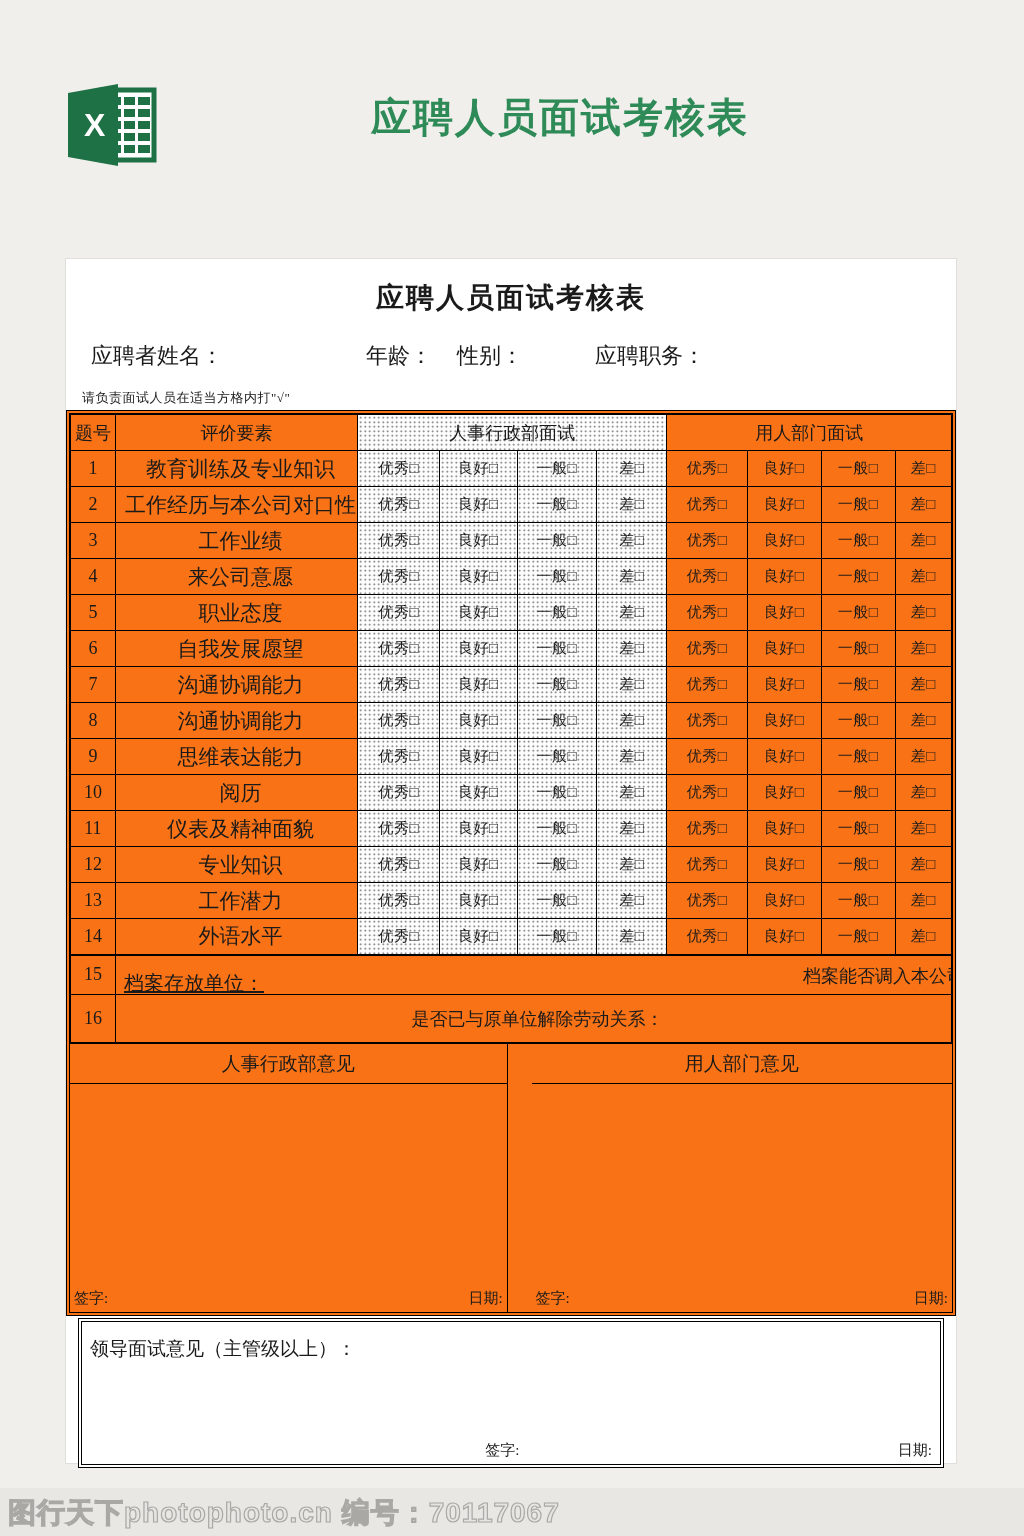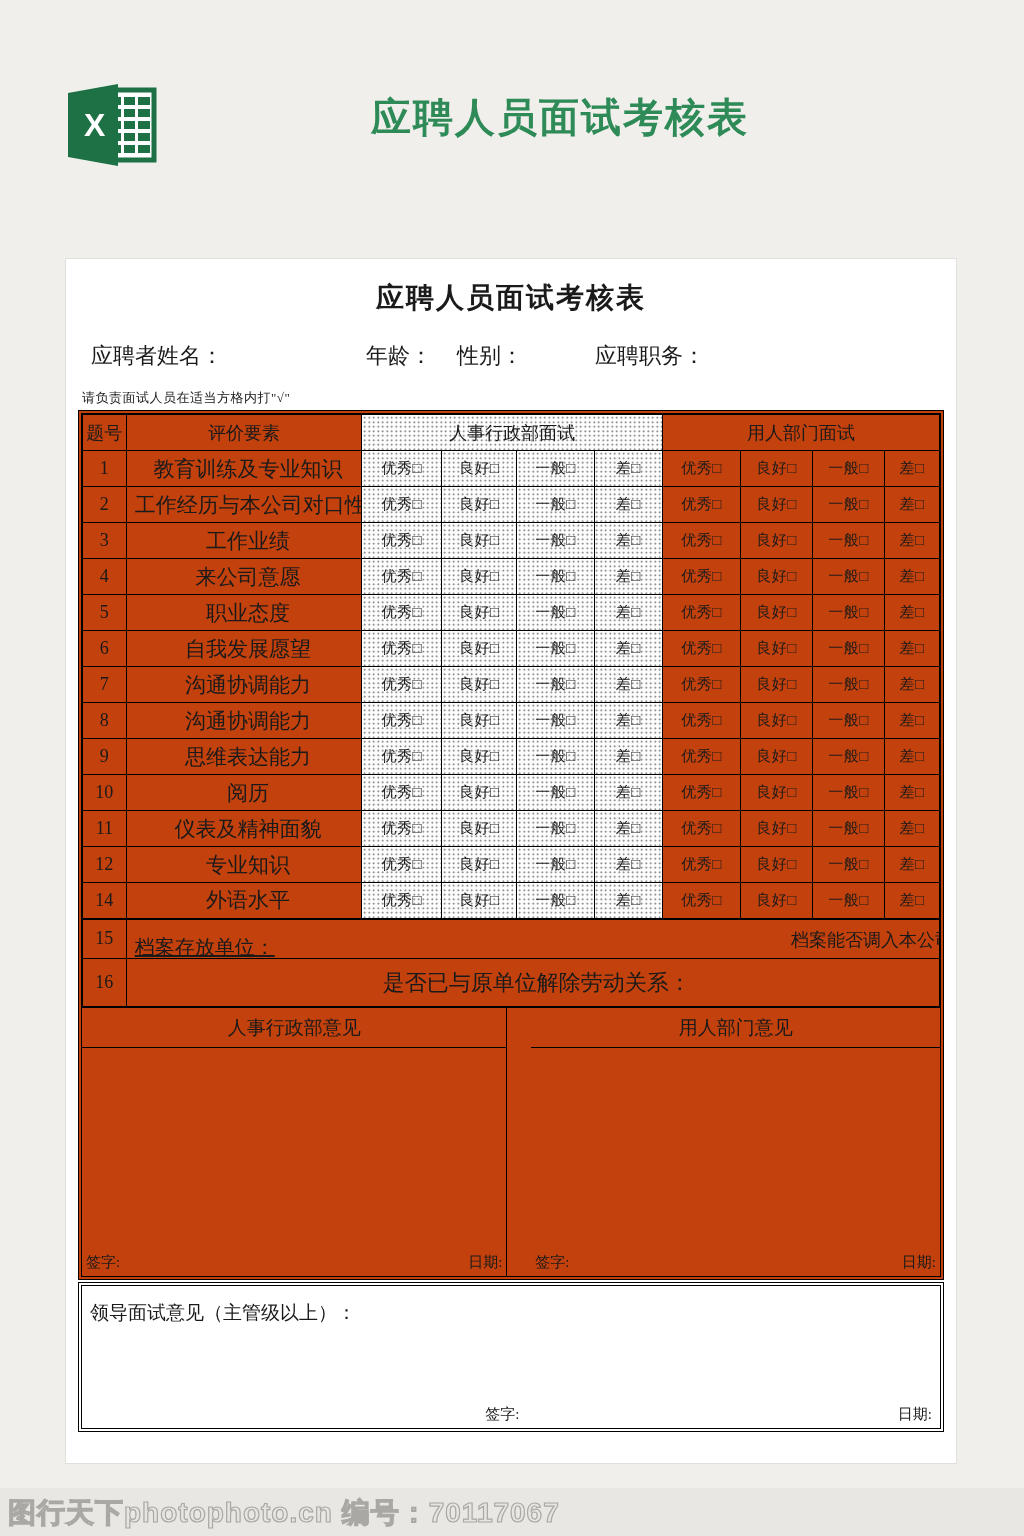--- a/index.html
+++ b/index.html
@@ -20,35 +20,35 @@
 
   
   .doc { position:absolute; left:65px; top:258px; width:892px; height:1206px;
          background:#fff; border:1px solid #e0dfdc; }
   .doc-title { margin-top:20px; text-align:center; font-size:28px; font-weight:bold; letter-spacing:2px; }
   .fields { position:relative; height:28px; margin-top:24px; font-size:22px; }
   .fields span { position:absolute; top:0; white-space:nowrap; }
   .f-name { left:25px; }  .f-age { left:300px; } .f-gender { left:391px; } .f-pos { left:529px; }
   .note { margin:20px 0 3px 16px; font-size:13px; letter-spacing:0.5px; }
 
-  .sheet-wrap { margin:0 12px; border:4px double #000; background:#c2410c; }
+  .sheet-wrap { margin:0 0; border:4px double #000; background:#f97316; }
   table.eval { width:100%; border-collapse:collapse; table-layout:fixed; }
   table.eval th, table.eval td { border:1px solid #000; text-align:center; overflow:hidden; }
   table.eval th { height:36px; font-size:18px; font-weight:normal; }
   td.c-no { height:36px; font-size:18px; }
   td.c-factor { font-size:21px; text-align:left; padding-left:8px; white-space:nowrap; }
   td.c-rate { font-size:15px; white-space:nowrap; letter-spacing:0.5px; cursor:pointer; }
   .dotted { background-color:#fdfdfd;
             background-image:radial-gradient(circle, #6a6a6a 0.8px, transparent 1px);
             background-size:4.5px 4.5px; }
   tr.last-rate td { border-bottom:2px solid #000; }
   td.c-r15 { height:40px; position:relative; }
   .r15l { position:absolute; left:8px; top:14px; font-size:20px; white-space:nowrap;text-decoration:underline; }
   .r15r { position:absolute; right:-14px; top:8px; font-size:18px; white-space:nowrap; }
-  td.c-r16 { height:48px; text-align:left; padding-left:8px; font-size:22px; }
+  td.c-r16 { height:48px; text-align:left; padding-left:8px; font-size:18px; }
 
   
   .opinions { display:flex; border-top:1px solid #000;gap:24px; }
   .op-col { width:51%; border-right:1px solid #000; display:flex; flex-direction:column; }
   .op-col:last-child { width:49%; border-right:none; }
   .op-head { height:40px; line-height:40px; text-align:center; font-size:19px; border-bottom:1px solid #000; }
   .op-body { height:200px; }
   .op-sign { height:28px; position:relative; font-size:15px; }
   .op-sign .sg { position:absolute; left:4px; bottom:4px; }
   .op-sign .dt { position:absolute; right:4px; bottom:4px; }
@@ -273,20 +273,32 @@
               <td class="c-factor">专业知识</td>
               <td class="c-rate dotted">优秀□</td>
               <td class="c-rate dotted">良好□</td>
               <td class="c-rate dotted">一般□</td>
               <td class="c-rate dotted">差□</td>
               <td class="c-rate">优秀□</td>
               <td class="c-rate">良好□</td>
               <td class="c-rate">一般□</td>
               <td class="c-rate">差□</td>
             </tr>
+            <tr>
+              <td class="c-no">13</td>
+              <td class="c-factor">工作潜力</td>
+              <td class="c-rate dotted">优秀□</td>
+              <td class="c-rate dotted">良好□</td>
+              <td class="c-rate dotted">一般□</td>
+              <td class="c-rate dotted">差□</td>
+              <td class="c-rate">优秀□</td>
+              <td class="c-rate">良好□</td>
+              <td class="c-rate">一般□</td>
+              <td class="c-rate">差□</td>
+            </tr>
             <tr class="last-rate">
               <td class="c-no">14</td>
               <td class="c-factor">外语水平</td>
               <td class="c-rate dotted">优秀□</td>
               <td class="c-rate dotted">良好□</td>
               <td class="c-rate dotted">一般□</td>
               <td class="c-rate dotted">差□</td>
               <td class="c-rate">优秀□</td>
               <td class="c-rate">良好□</td>
               <td class="c-rate">一般□</td>

